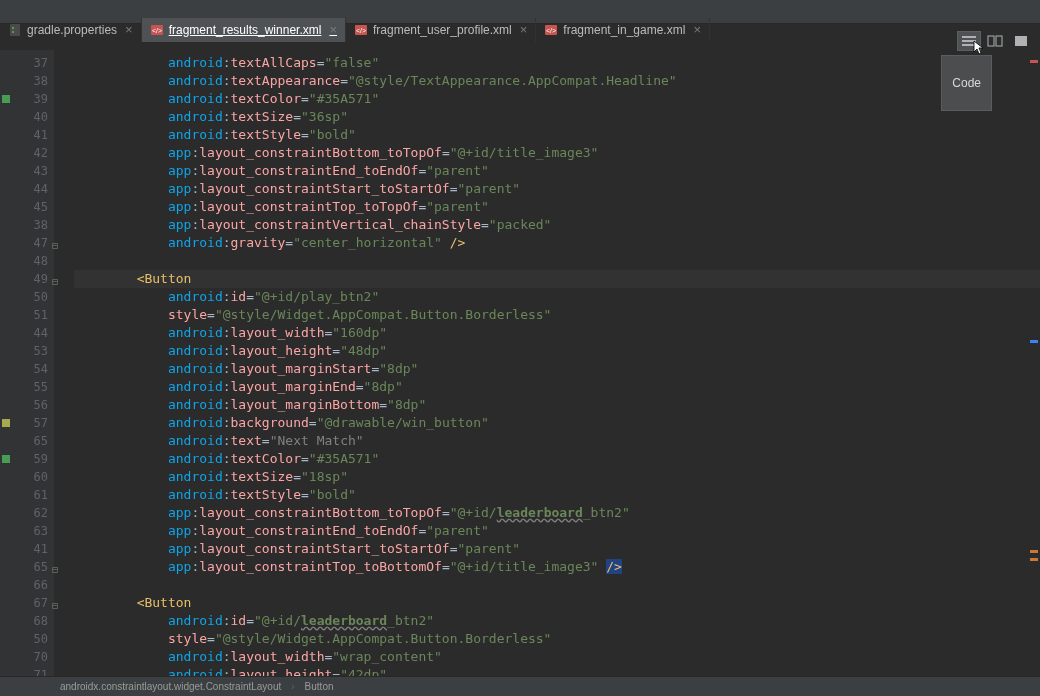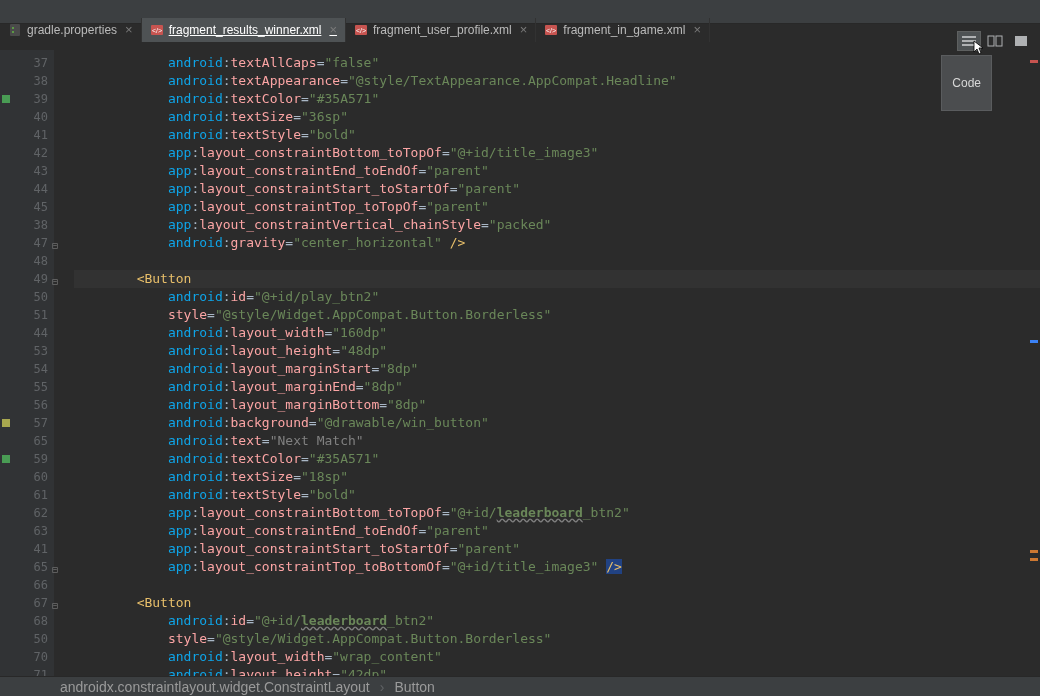--- a/index.html
+++ b/index.html
@@ -167,21 +167,21 @@
   position: absolute;
   bottom: 0;
   left: 0;
   right: 0;
   height: 20px;
   background: #3c3f41;
   display: flex;
   align-items: center;
   padding-left: 60px;
   font-family: -apple-system, sans-serif;
-  font-size: 14px;
+  font-size: 10px;
   color: #9a9a9a;
   border-top: 1px solid #282828;
   margin-top: 42px;
 }
 .breadcrumb-sep { margin: 0 10px; color: #606366; }
 </style>
 </head>
 <body>
 
 <div class="tabs">

